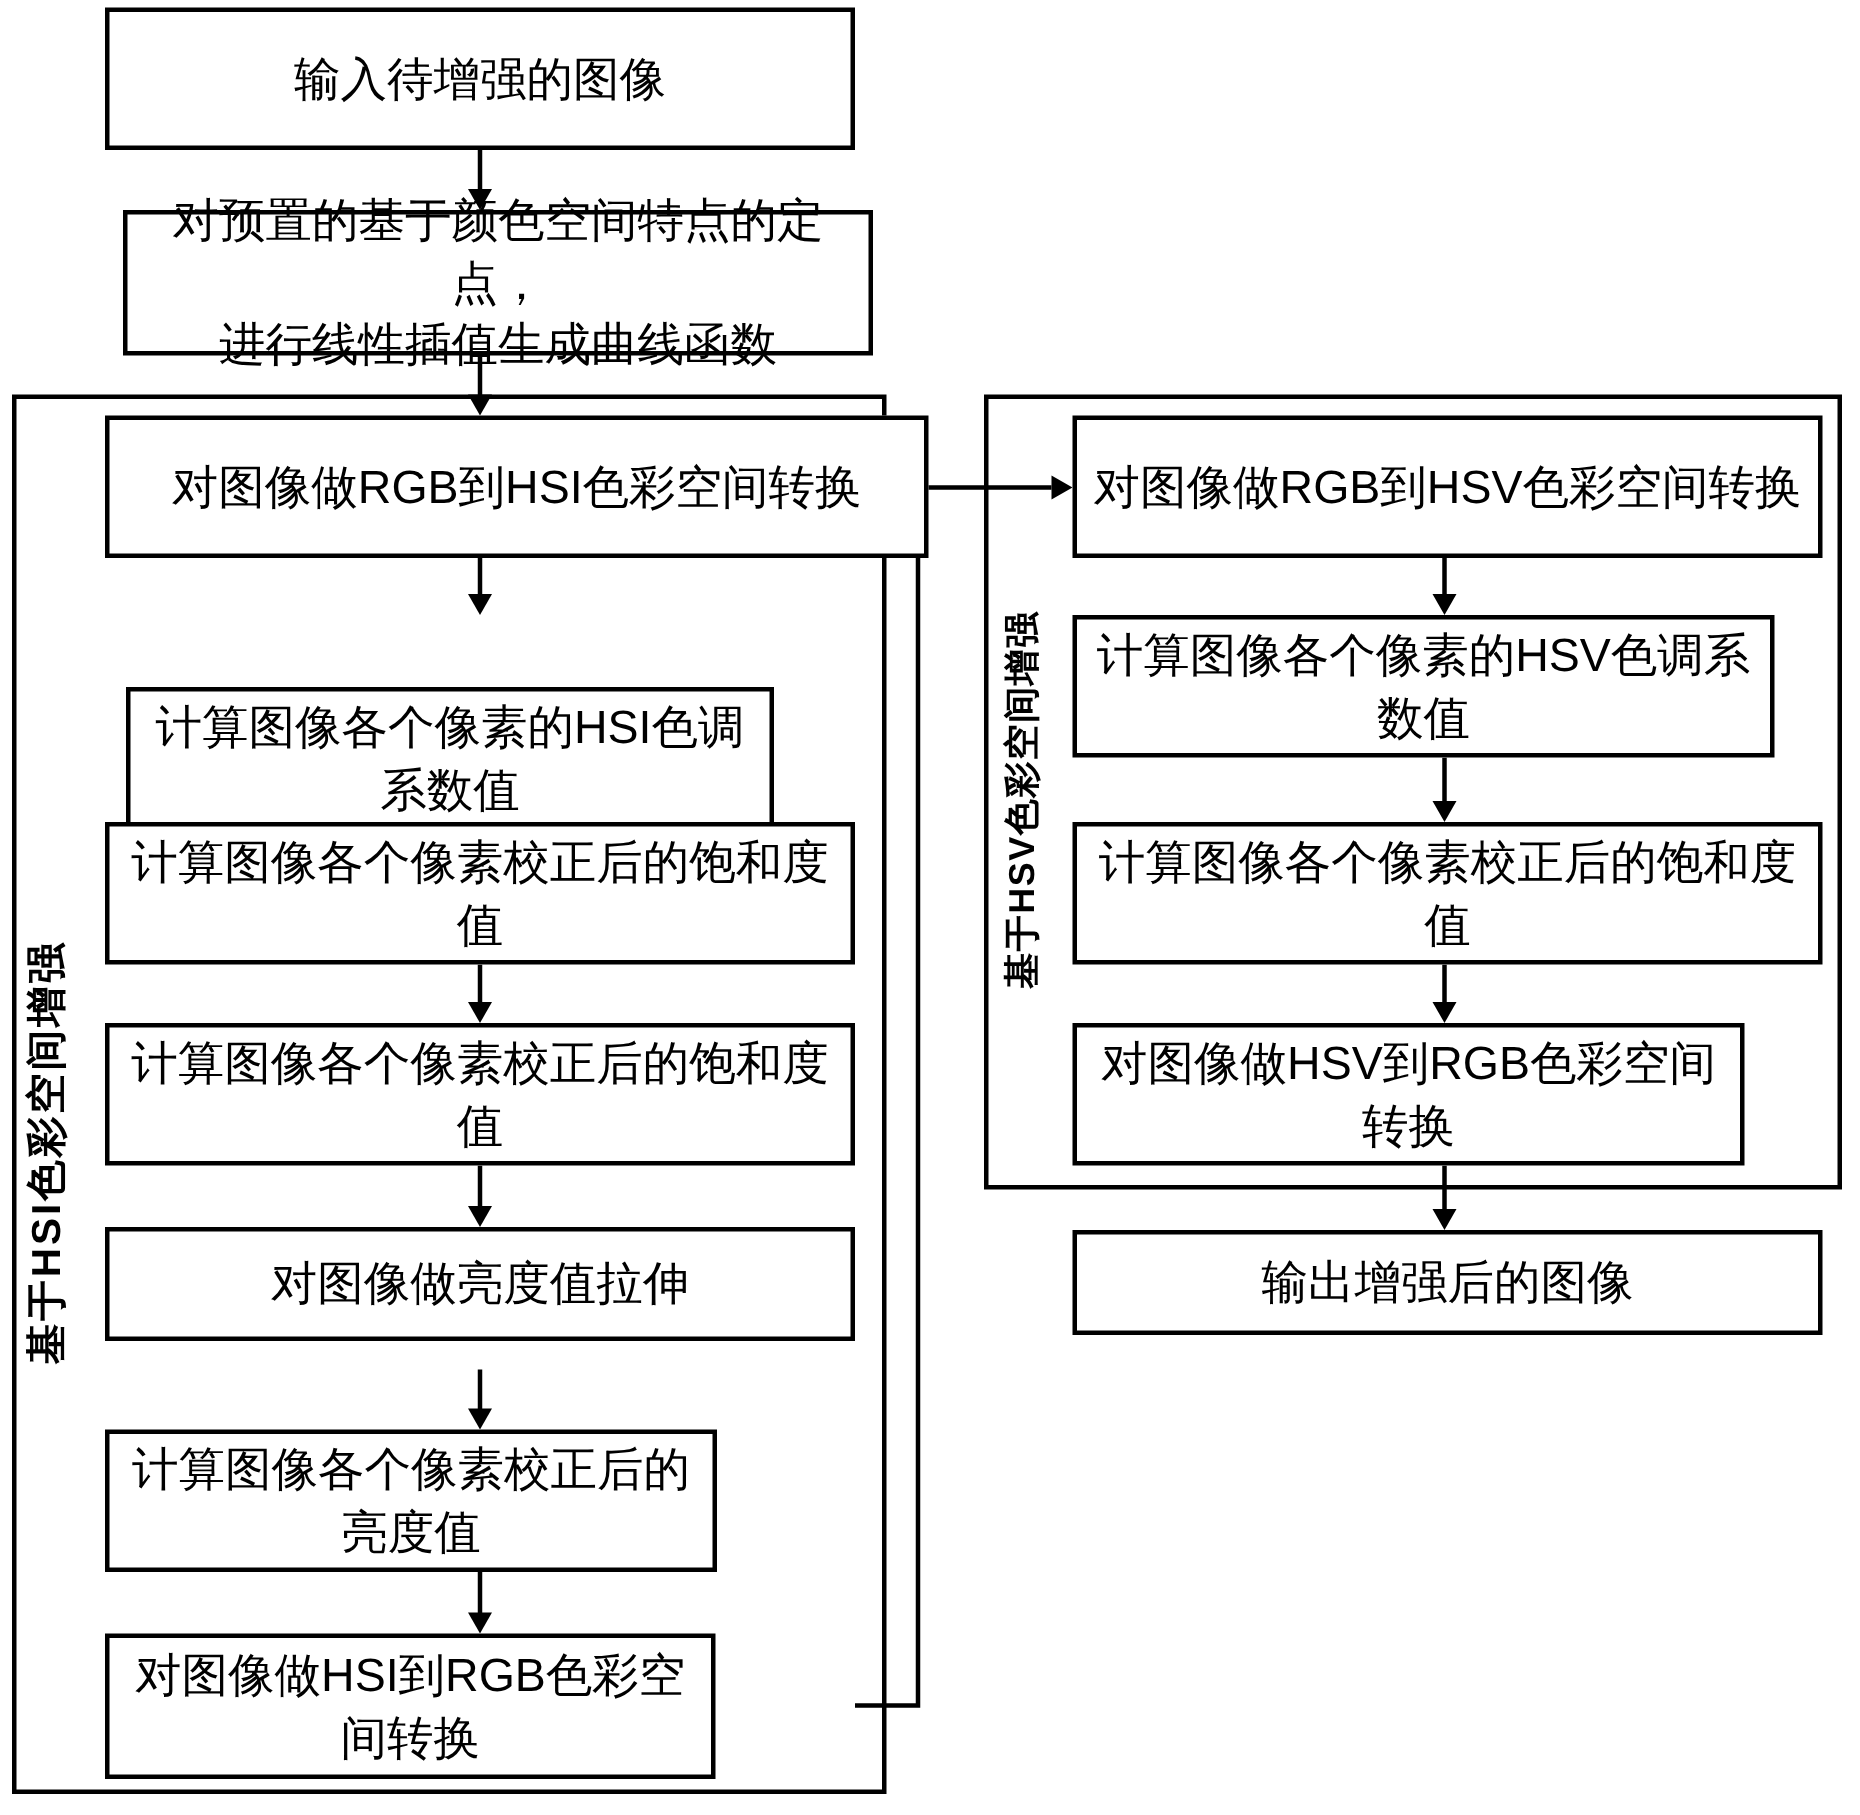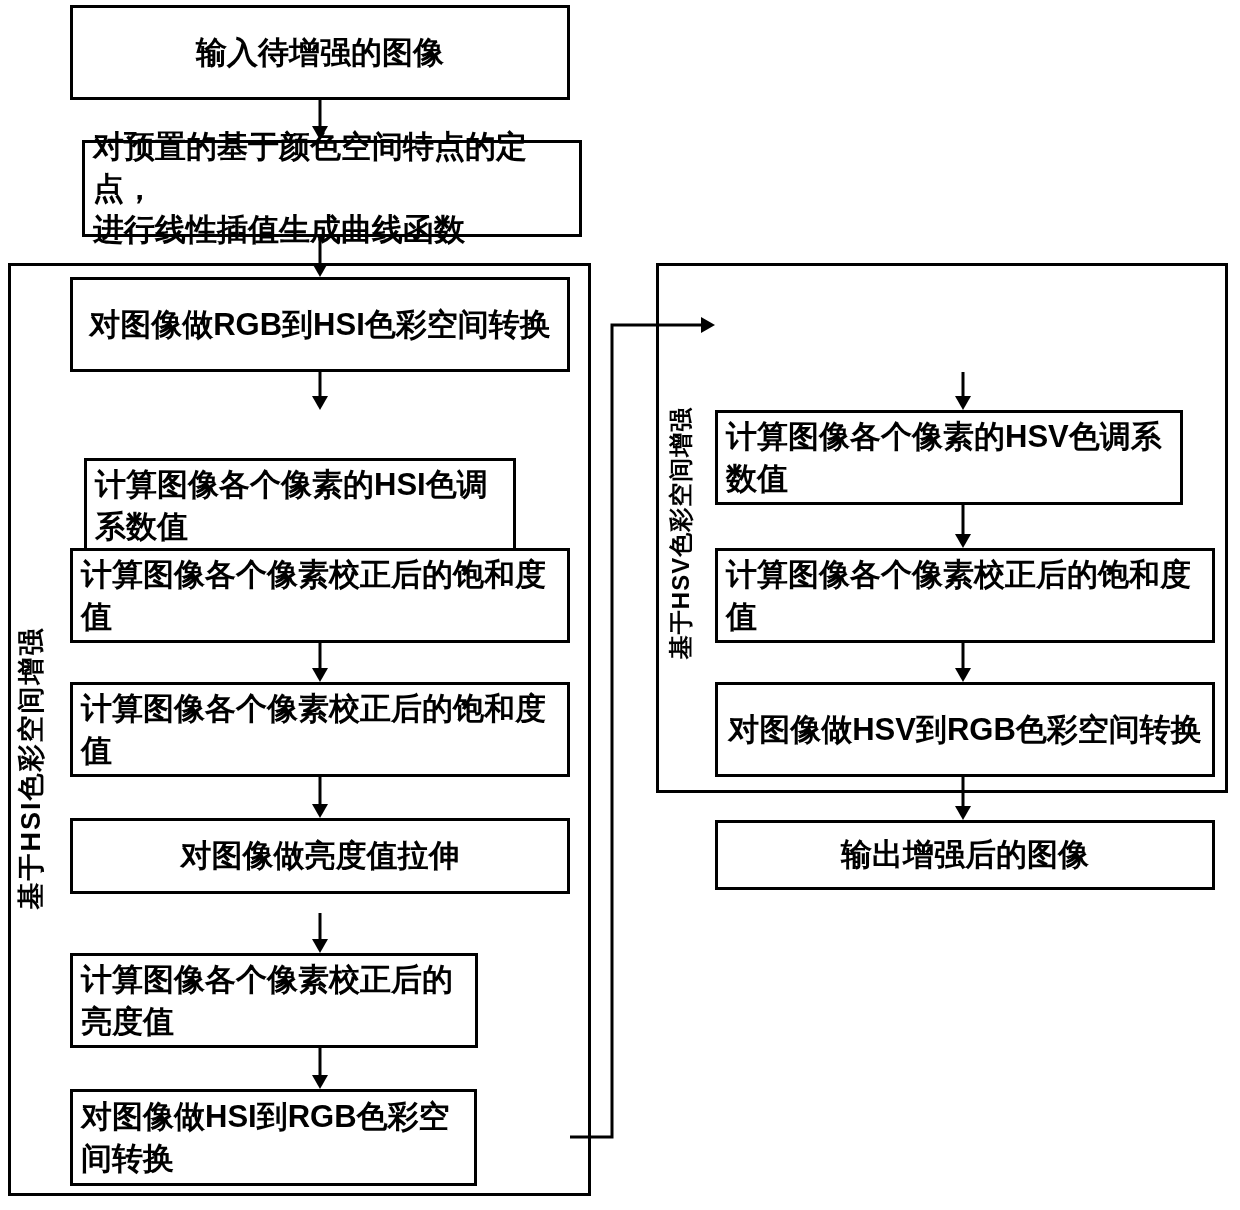--- a/index.html
+++ b/index.html
@@ -16,22 +16,23 @@
     color: #000000;
   }
   .box {
     position: absolute;
     box-sizing: border-box;
     border: 3px solid #000000;
     background: #ffffff;
     display: flex;
     align-items: center;
     justify-content: center;
+    text-align: center;
     font-size: 31px;
-    font-weight: bold;
+    font-weight: normal;
     line-height: 1.35;
     padding: 0 8px;
     z-index: 3;
   }
   .two-line {
     white-space: pre-line;
   }
   .group {
     position: absolute;
     box-sizing: border-box;
@@ -92,21 +93,21 @@
   </svg>
 
   <div class="box two-line" style="left:70px; top:140px; width:500px; height:97px;margin-left:12px;">对预置的基于颜色空间特点的定点，
 进行线性插值生成曲线函数</div>
 
   <svg class="arrow" style="left:309px; top:237px;" width="22" height="40" viewBox="0 0 22 40">
     <line class="stroke" x1="11" y1="0" x2="11" y2="27"></line>
     <polygon class="fill" points="3,26 19,26 11,40"></polygon>
   </svg>
 
-  <div class="box" style="left:70px; top:277px; width:500px; height:95px;">对图像做RGB到HSI色彩空间转换</div>
+  <div class="box" style="left:70px; top:277px; width:549px; height:95px;">对图像做RGB到HSI色彩空间转换</div>
 
   <svg class="arrow" style="left:309px; top:372px;" width="22" height="38" viewBox="0 0 22 38">
     <line class="stroke" x1="11" y1="0" x2="11" y2="25"></line>
     <polygon class="fill" points="3,24 19,24 11,38"></polygon>
   </svg>
 
   <div class="box" style="left:84px; top:410px; width:432px; height:95px;margin-top:48px;">计算图像各个像素的HSI色调系数值</div>
 
   <svg class="arrow" style="left:309px; top:505px;" width="22" height="43" viewBox="0 0 22 43">
     <line class="stroke" x1="11" y1="0" x2="11" y2="30"></line>
@@ -141,41 +142,42 @@
     <polygon class="fill" points="3,27 19,27 11,41"></polygon>
   </svg>
 
   <div class="box" style="left:70px; top:1089px; width:407px; height:97px;">对图像做HSI到RGB色彩空间转换</div>
 
   <svg class="connector" style="left:565px; top:315px;" width="165" height="835" viewBox="0 0 165 835">
     <polyline class="stroke" points="5,822 47,822 47,10 136,10"></polyline>
     <polygon class="fill" points="136,2 136,18 150,10"></polygon>
   </svg>
 
+  <div class="box" style="left:715px; top:277px; width:500px; height:95px;">对图像做RGB到HSV色彩空间转换</div>
 
   <svg class="arrow" style="left:952px; top:372px;" width="22" height="38" viewBox="0 0 22 38">
     <line class="stroke" x1="11" y1="0" x2="11" y2="25"></line>
     <polygon class="fill" points="3,24 19,24 11,38"></polygon>
   </svg>
 
   <div class="box" style="left:715px; top:410px; width:468px; height:95px;">计算图像各个像素的HSV色调系数值</div>
 
   <svg class="arrow" style="left:952px; top:505px;" width="22" height="43" viewBox="0 0 22 43">
     <line class="stroke" x1="11" y1="0" x2="11" y2="30"></line>
     <polygon class="fill" points="3,29 19,29 11,43"></polygon>
   </svg>
 
   <div class="box" style="left:715px; top:548px; width:500px; height:95px;">计算图像各个像素校正后的饱和度值</div>
 
   <svg class="arrow" style="left:952px; top:643px;" width="22" height="39" viewBox="0 0 22 39">
     <line class="stroke" x1="11" y1="0" x2="11" y2="26"></line>
     <polygon class="fill" points="3,25 19,25 11,39"></polygon>
   </svg>
 
-  <div class="box" style="left:715px; top:682px; width:500px; height:95px;">对图像做HSV到RGB色彩空间转换</div>
+  <div class="box" style="left:715px; top:682px; width:448px; height:95px;">对图像做HSV到RGB色彩空间转换</div>
 
   <svg class="arrow" style="left:952px; top:777px;" width="22" height="43" viewBox="0 0 22 43">
     <line class="stroke" x1="11" y1="0" x2="11" y2="30"></line>
     <polygon class="fill" points="3,29 19,29 11,43"></polygon>
   </svg>
 
   <div class="box" style="left:715px; top:820px; width:500px; height:70px;">输出增强后的图像</div>
 
 </div>
 

